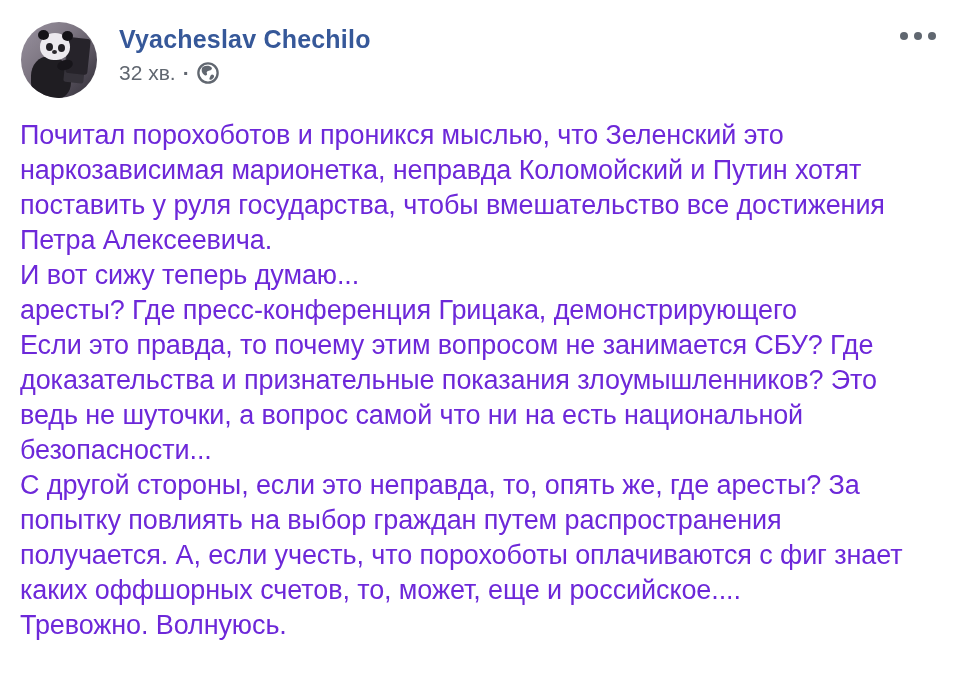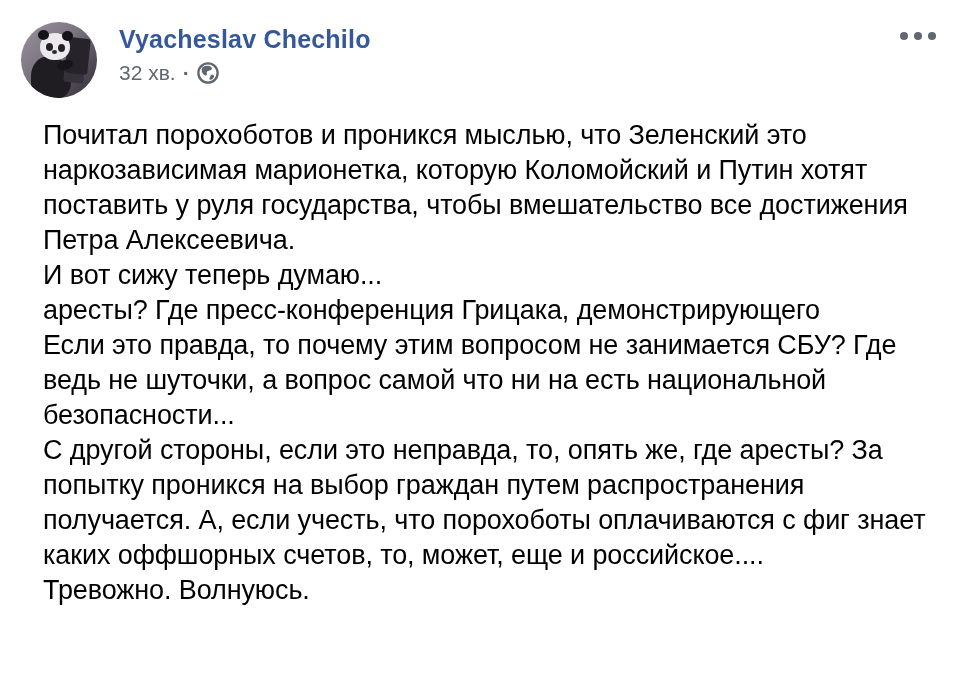--- a/index.html
+++ b/index.html
@@ -66,22 +66,21 @@
 
   .menu-dots {
     position: absolute; right: 22px; top: 26px;
     display: flex; gap: 6px; padding: 6px 2px; cursor: pointer;
   }
   .menu-dots .dot { width: 8px; height: 8px; border-radius: 50%; background: #606770; }
 
   
   .post-body {
     padding: 0 20px; margin-top: 20px;
-    color: #000000;
-    margin-left: 23px;
+    color: #6d28d9;
   }
   .post-body .line {
     font-size: 27px; line-height: 35px; white-space: nowrap;
     letter-spacing: -0.1px;
   }
 </style>
 </head>
 <body>
 
 <div class="post">
@@ -118,28 +117,29 @@
     <div class="menu-dots" aria-label="">
       <span class="dot"></span>
       <span class="dot"></span>
       <span class="dot"></span>
     </div>
 
   </div>
 
   <div class="post-body">
       <div class="line">Почитал порохоботов и проникся мыслью, что Зеленский это</div>
-      <div class="line">наркозависимая марионетка, которую Коломойский и Путин хотят</div>
+      <div class="line">наркозависимая марионетка, неправда Коломойский и Путин хотят</div>
       <div class="line">поставить у руля государства, чтобы вмешательство все достижения</div>
       <div class="line">Петра Алексеевича.</div>
       <div class="line">И вот сижу теперь думаю...</div>
       <div class="line">аресты? Где пресс-конференция Грицака, демонстрирующего</div>
       <div class="line">Если это правда, то почему этим вопросом не занимается СБУ? Где</div>
+      <div class="line">доказательства и признательные показания злоумышленников? Это</div>
       <div class="line">ведь не шуточки, а вопрос самой что ни на есть национальной</div>
       <div class="line">безопасности...</div>
       <div class="line">С другой стороны, если это неправда, то, опять же, где аресты? За</div>
-      <div class="line">попытку проникся на выбор граждан путем распространения</div>
+      <div class="line">попытку повлиять на выбор граждан путем распространения</div>
       <div class="line">получается. А, если учесть, что порохоботы оплачиваются с фиг знает</div>
       <div class="line">каких оффшорных счетов, то, может, еще и российское....</div>
       <div class="line">Тревожно. Волнуюсь.</div>
     </div>
 
 </div>
 
 </body></html>

